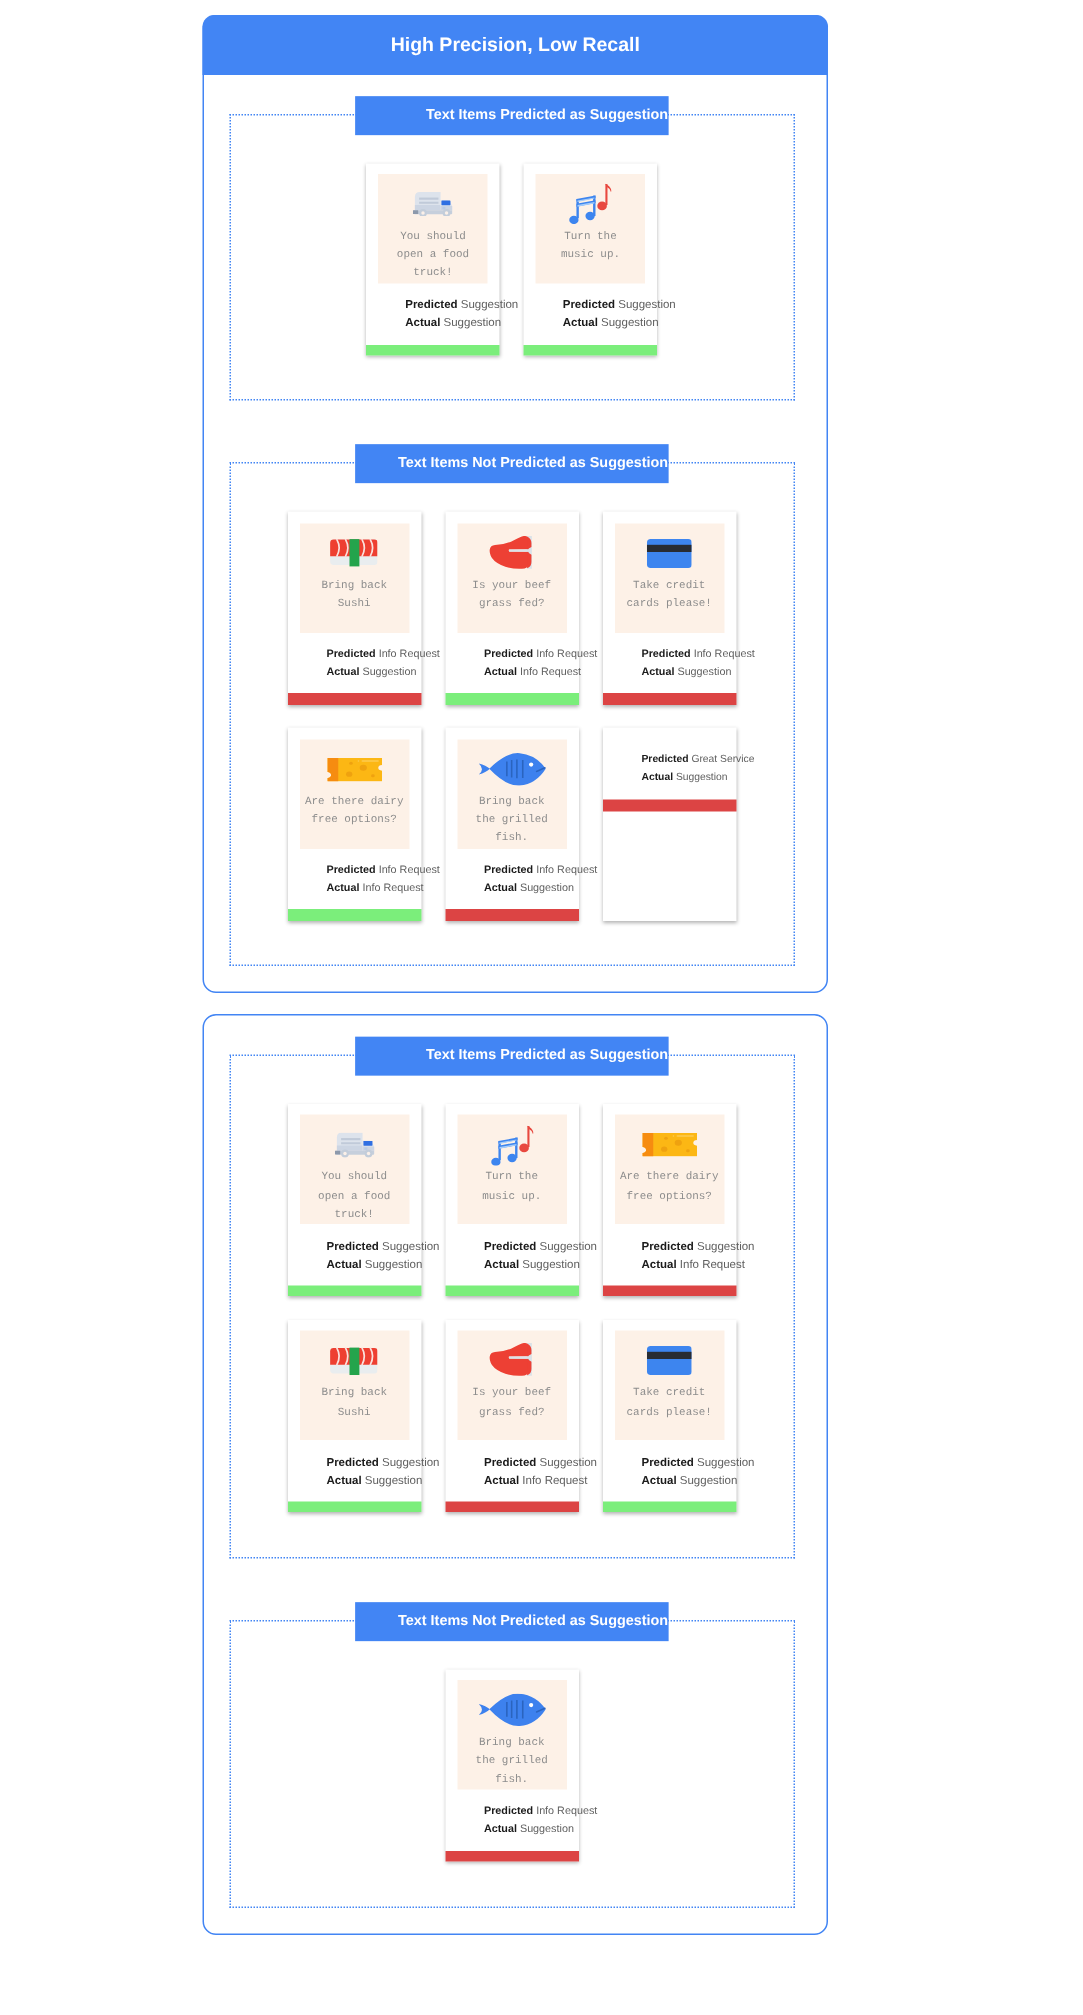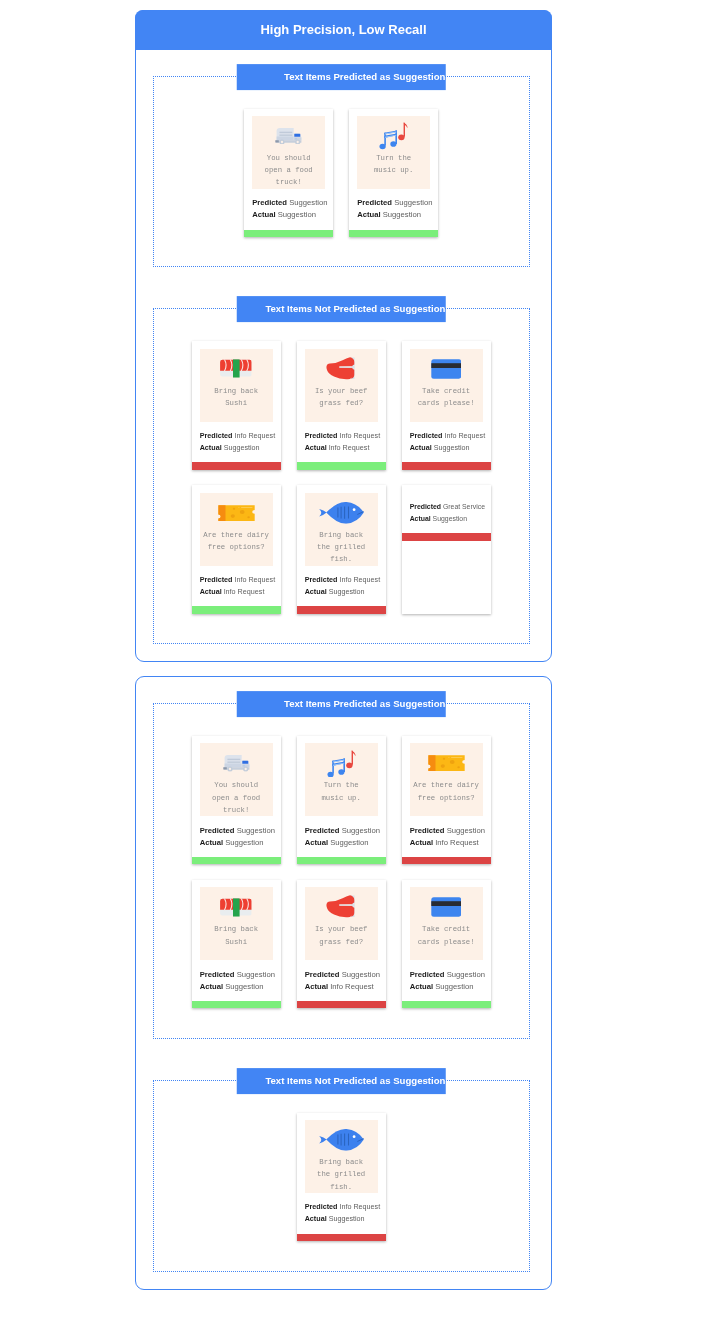--- a/index.html
+++ b/index.html
@@ -75,21 +75,21 @@
   .card-text{
     font-family:"Liberation Mono",monospace;
     color:#8d8d8d;text-align:center;
     font-size:7.3px;line-height:12.2px;
     margin-top:2px;white-space:pre-line;
   }
   .card-labels{padding:8.15px 0 8.15px 0;}
   .card-labels div{
     white-space:nowrap;color:#606060;line-height:12.2px;
   }
-  .card-labels b{color:#1b1b1b;font-weight:bold;}
+  .card-labels b{color:#1b1b1b;font-weight:bold;margin-left:18px;}
   .card-bar{height:7.2px;width:100%;}
   .bar-green{background:#7bee7b;}
   .bar-red{background:#dc4444;}
 </style>
 </head>
 <body>
 
 <svg width="0" height="0" style="position:absolute;overflow:hidden" aria-hidden="true">
     <defs>
 

